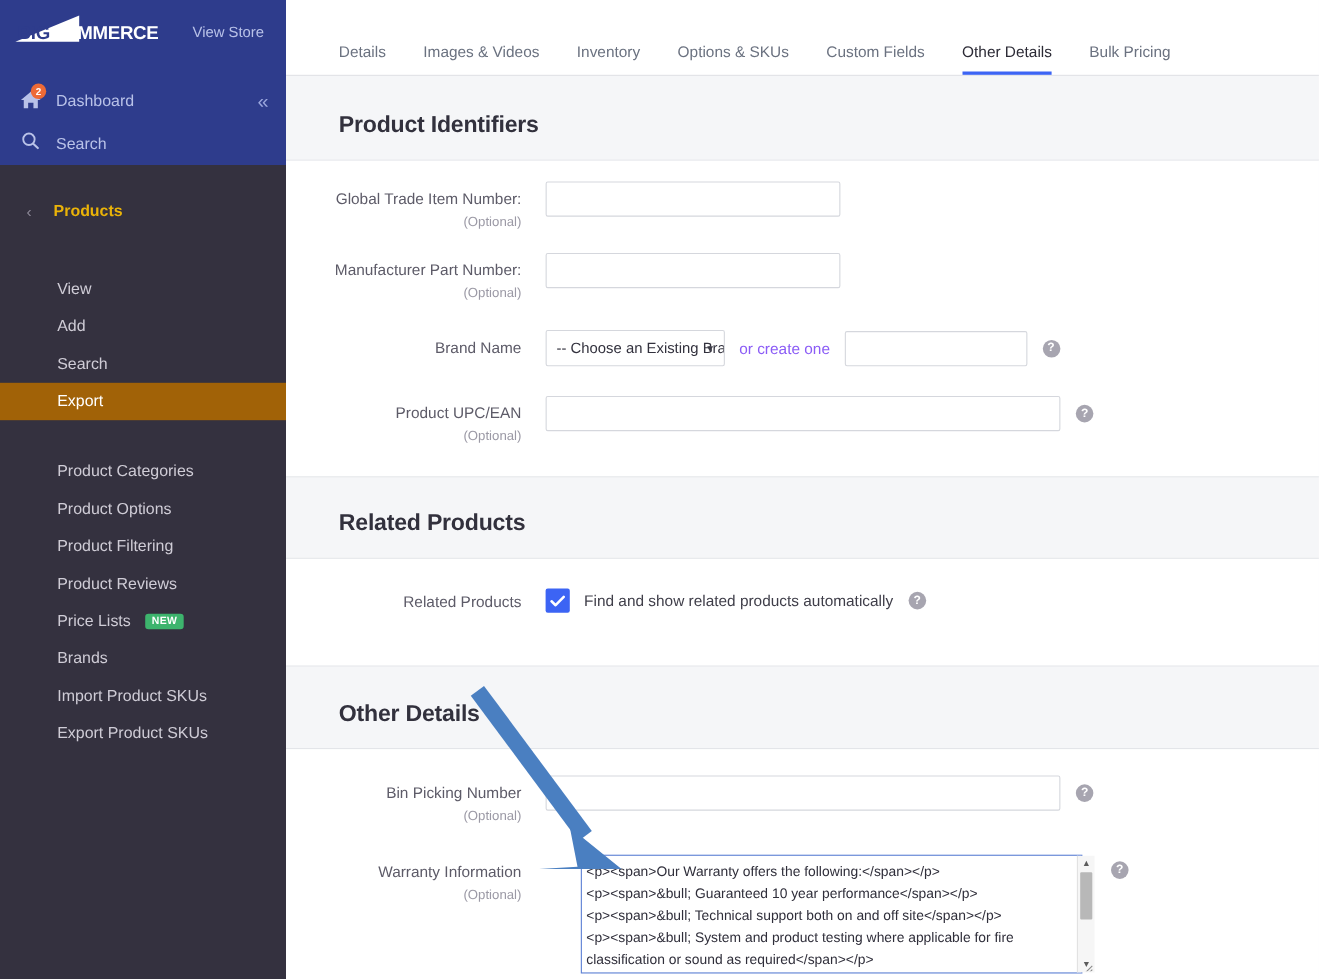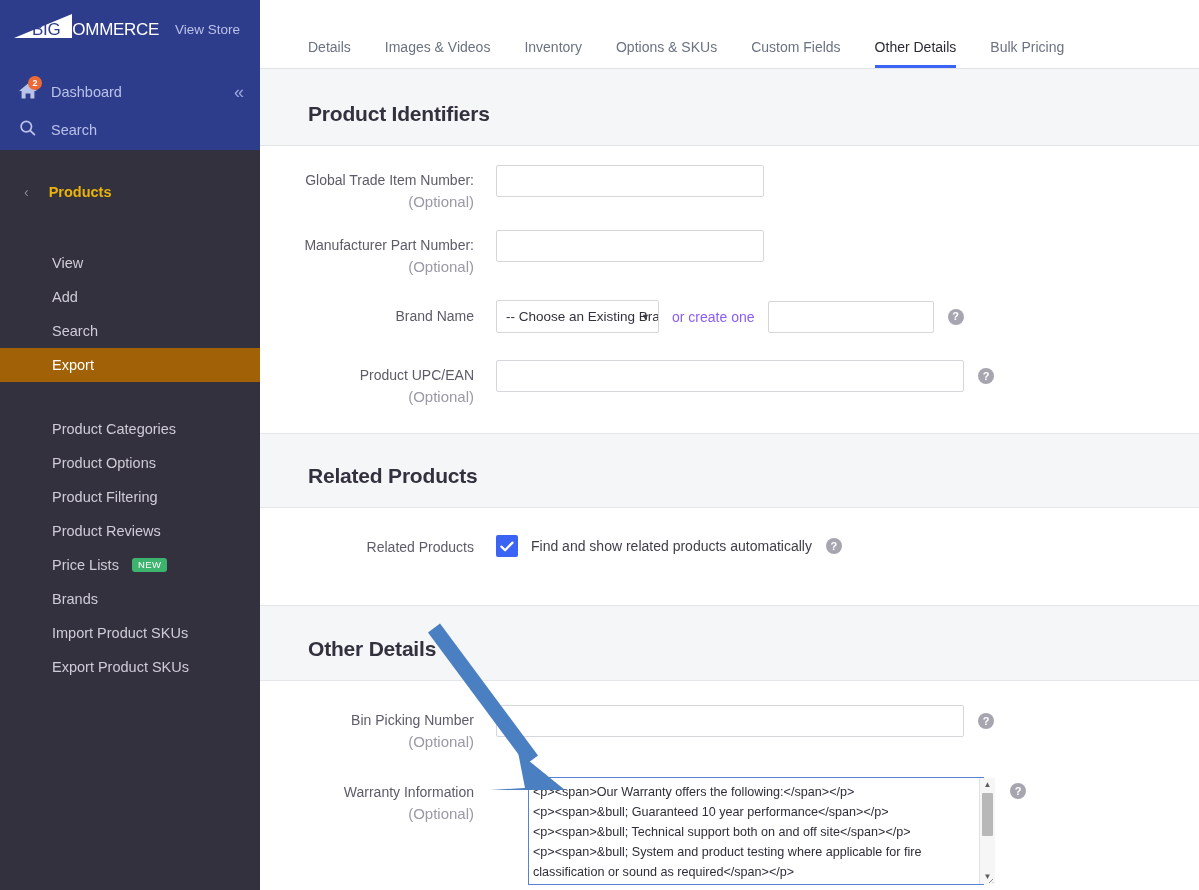--- a/index.html
+++ b/index.html
@@ -21,22 +21,22 @@
     background:#2e3c8c; height:150px; width:260px; position:relative;
   }
   .logo-row { position:absolute; left:14px; top:14px; display:flex; align-items:center; }
   .logo-mark { position:relative; width:122px; height:30px; }
   .logo-tri {
     position:absolute; left:0; top:0; width:0; height:0;
     border-style:solid; border-width:0 0 24px 58px;
     border-color:transparent transparent #ffffff transparent;
   }
   .logo-text {
-    position:absolute; left:18px; top:6px;
-    font-size:17px; font-weight:normal; letter-spacing:-0.3px;
+    position:absolute; left:2px; top:6px;
+    font-size:17px; font-weight:bold; letter-spacing:-0.3px;
     color:#ffffff; line-height:20px; white-space:nowrap;
   }
   .logo-text .big { color:#2e3c8c; }
   .view-store {
     margin-left:39px; color:#b9c2e8; font-size:13.5px;
     display:flex; align-items:center; gap:22px; white-space:nowrap;
     cursor:pointer;
   }
   .ext-icon { display:inline-block; width:12px; height:12px; position:relative; }
   .ext-icon svg { display:block; }
@@ -72,21 +72,21 @@
   .sb-section-title { color:#eab308; font-size:14.5px; font-weight:bold;text-align:right; }
 
   .sb-list { position:absolute; left:0; top:246px; width:260px; }
   .sb-item {
     height:34px; display:flex; align-items:center;
     padding-left:52px; color:#cfccd6; font-size:14.5px; cursor:pointer;
   }
   .sb-item.active { background:#a16207; color:#ffffff; }
   .sb-gap { height:30px; }
   .new-badge {
-    background:#3db46d; color:#ffffff; font-size:9.5px; font-weight:normal;
+    background:#3db46d; color:#ffffff; font-size:9.5px; font-weight:bold;
     border-radius:3px; padding:2px 6px; margin-left:13px; letter-spacing:0.4px;
     line-height:1;
   }
 
   
   #main {
     position:absolute; left:260px; top:0; width:939px; height:890px;
     background:#f5f6f8; overflow:hidden;
   }
   .tabbar {
@@ -112,21 +112,21 @@
     background:#ffffff; border-top:1px solid #e3e5e9; border-bottom:1px solid #e3e5e9;
     margin-top:19px; width:939px;
   }
 
   .frow { display:flex; align-items:flex-start; padding-top:19px; }
   .flabel {
     width:236px; text-align:right; padding-right:22px;
     font-size:14px; color:#5d5b68; line-height:19px;
     padding-top:6px;
   }
-  .flabel .opt { display:block; font-size:15px; color:#9b99a5; margin-top:2px; }
+  .flabel .opt { display:block; font-size:12px; color:#9b99a5; margin-top:2px; }
   .fctrl { display:flex; align-items:center; }
   .tinput {
     height:32px; border:1px solid #d5d7dd; background:#ffffff; border-radius:2px;
     font-size:13px; color:#32313d; padding:0 8px; outline:none;
     font-family:"Liberation Sans", sans-serif;
   }
   .sel {
     height:33px; border:1px solid #d5d7dd; background:#ffffff; border-radius:2px;
     font-size:13.5px; color:#32313d; padding:0 22px 0 9px; outline:none;
     width:163px; position:relative; display:flex; align-items:center;

